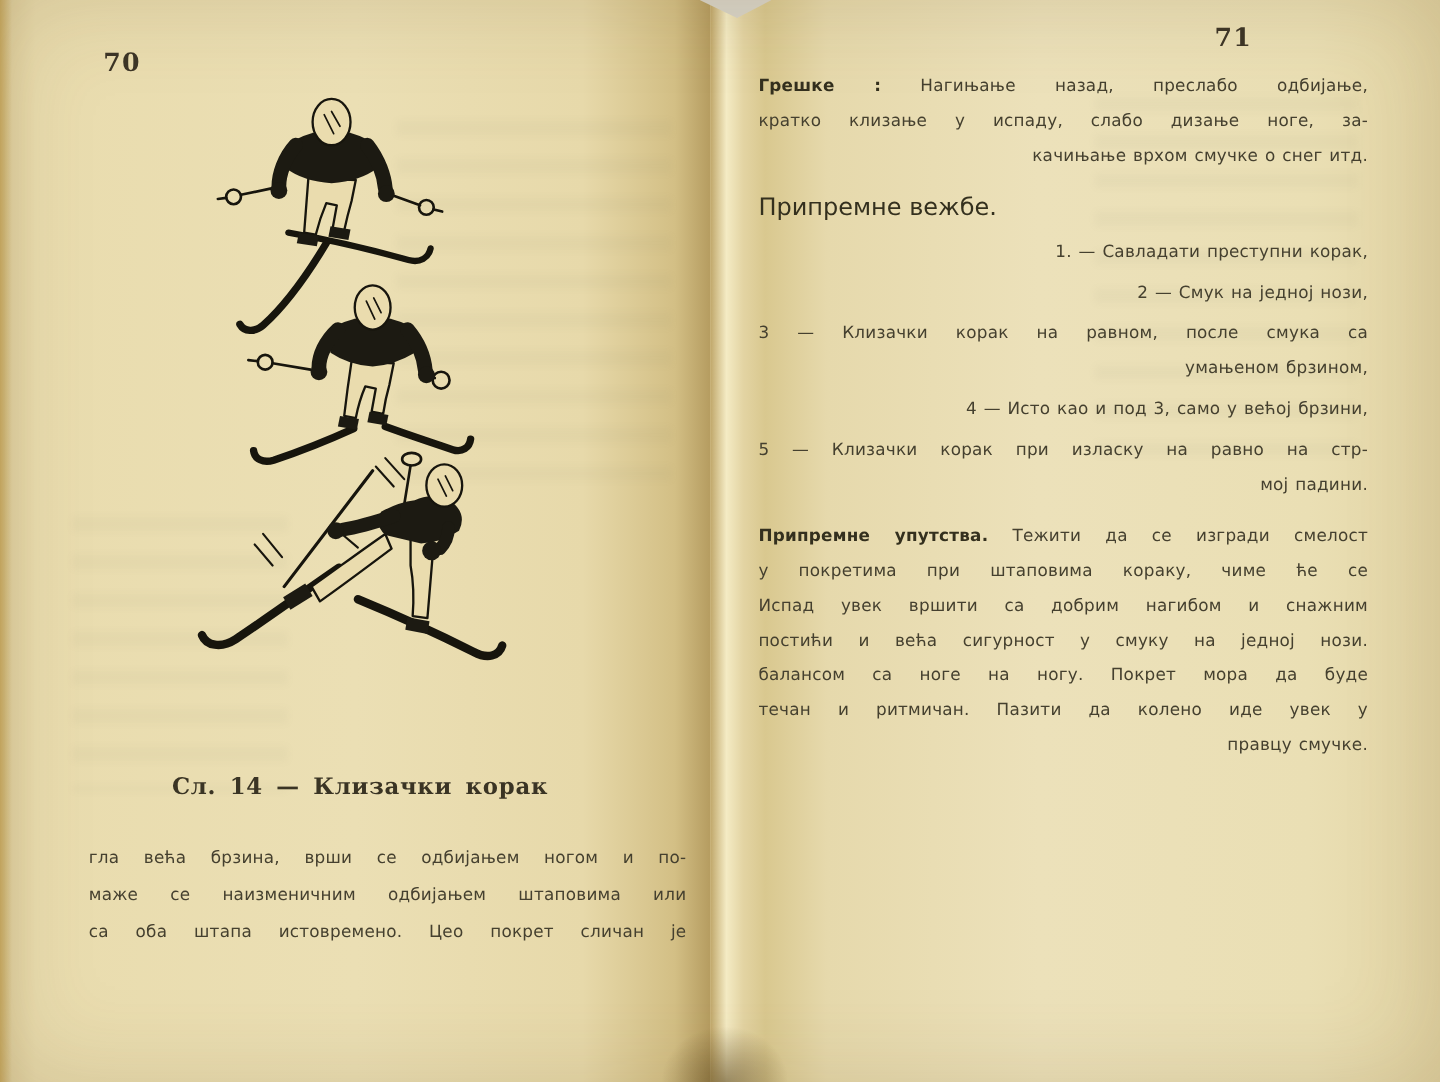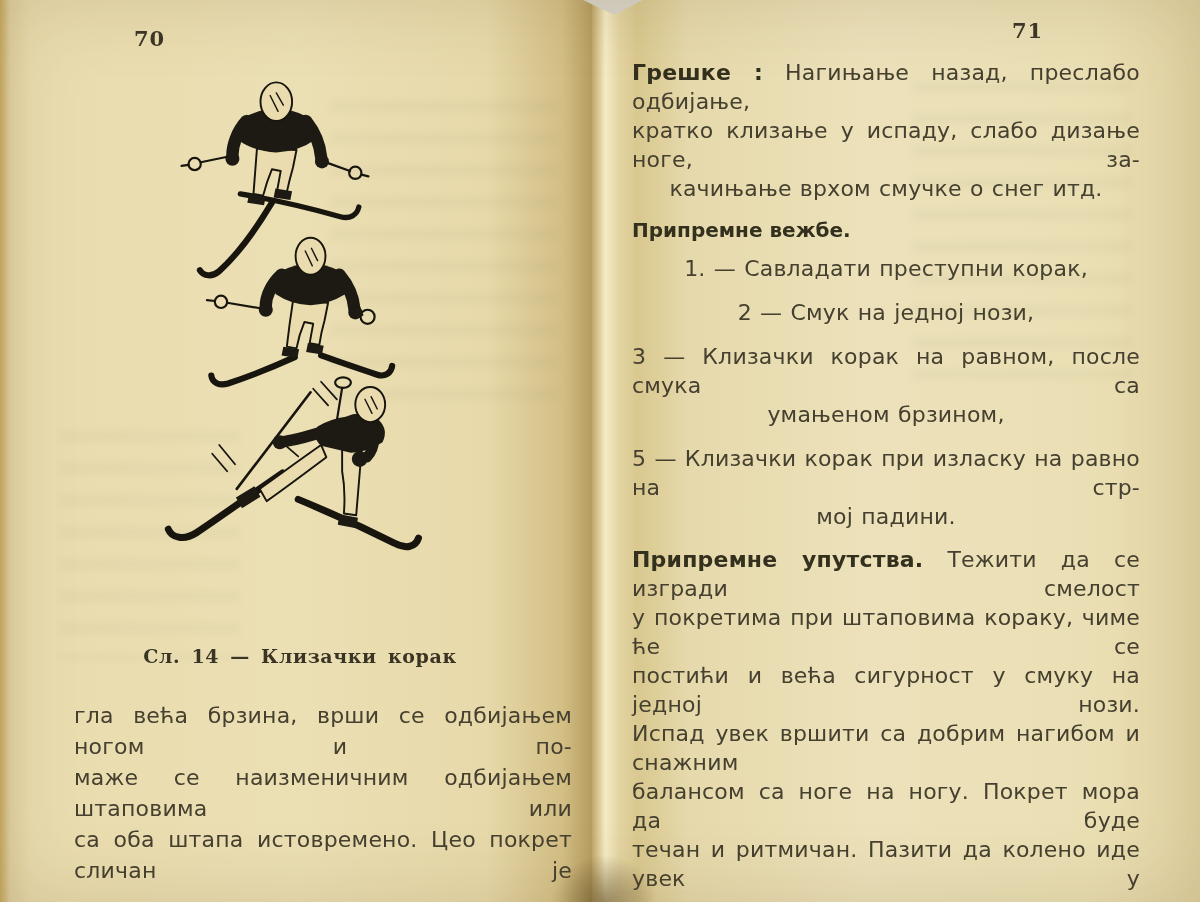--- a/index.html
+++ b/index.html
@@ -22,31 +22,31 @@
   .gutter-notch { position:absolute; left:583px; top:0; width:60px; height:15px;
     background:#d8d4c8; clip-path:polygon(0 0,100% 0,52% 100%); }
   .gutter-bottom { position:absolute; left:552px; top:856px; width:104px; height:46px;
     background:radial-gradient(ellipse at 50% 100%, rgba(88,68,28,.55), rgba(88,68,28,0) 72%); }
   .vignette { position:absolute; inset:0; box-shadow:inset 0 0 80px rgba(104,80,32,.18); pointer-events:none; }
   .ghost { position:absolute; pointer-events:none; opacity:.22; filter:blur(3px);
     background:repeating-linear-gradient(180deg, rgba(128,128,96,.22) 0 13px, rgba(0,0,0,0) 13px 32px); }
 
   .pageno { position:absolute; font-family:"DejaVu Serif", serif; font-weight:bold;
     font-size:21px; color:#3c3527; letter-spacing:1px; }
-  .pageno-left { left:86px; top:26px;margin-left:48px; }
+  .pageno-left { left:86px; top:39px; }
   .pageno-right { left:1012px; top:18px; }
 
   .col { position:absolute; left:632px; top:58px; width:508px; }
-  .line { display:block; font-size:22px; line-height:29px; color:#45402f;
+  .line { display:block; font-size:14px; line-height:29px; color:#45402f;
     letter-spacing:.2px; word-spacing:1px; }
   .jl { text-align:justify; text-align-last:justify; }
-  .ll { text-align:center; }
+  .ll { text-align:right; }
   .lead { font-weight:bold; color:#34301e; }
-  .bheading { font-weight:bold; color:#34301e; font-size:20px; line-height:29px; }
-  .mt13 { margin-top:13px; } .mt9 { margin-top:9px; } .mt5 { margin-top:15px; }
+  .bheading { font-weight:normal; color:#34301e; font-size:20px; line-height:29px; }
+  .mt13 { margin-top:13px; } .mt9 { margin-top:9px; } .mt5 { margin-top:5px; }
   .mt14 { margin-top:14px; }
 
   .figure { position:absolute; left:40px; top:78px; width:520px; height:575px; }
   .caption { position:absolute; left:60px; top:645px; width:480px; text-align:center;
     font-family:"DejaVu Serif", serif; font-weight:bold; font-size:19px;
     letter-spacing:.6px; word-spacing:4px; color:#3a3424; }
   .left-para { position:absolute; left:74px; top:700px; width:498px; }
   .left-para .line { line-height:31px; }
 
   svg .ink { stroke:#17150d; fill:none; stroke-linecap:round; stroke-linejoin:round; }
@@ -164,30 +164,33 @@
       <span class="line ll">1. — Савладати преступни корак,</span>
     </div>
     <div class="mt5">
       <span class="line ll">2 — Смук на једној нози,</span>
     </div>
     <div class="mt5">
       <span class="line jl">3 — Клизачки корак на равном, после смука са</span>
       <span class="line ll">умањеном брзином,</span>
     </div>
     <div class="mt5">
+      <span class="line ll">4 — Исто као и под 3, само у већој брзини,</span>
+    </div>
+    <div class="mt5">
       <span class="line jl">5 — Клизачки корак при изласку на равно на стр-</span>
       <span class="line ll">мој падини.</span>
     </div>
   </div>
 
   <div class="mt14">
     <span class="line jl"><b class="lead">Припремне упутства.</b> <span>Тежити да се изгради смелост</span></span>
     <span class="line jl">у покретима при штаповима кораку, чиме ће се</span>
+    <span class="line jl">Испад увек вршити са добрим нагибом и снажним</span>
     <span class="line jl">постићи и већа сигурност у смуку на једној нози.</span>
-    <span class="line jl">Испад увек вршити са добрим нагибом и снажним</span>
     <span class="line jl">балансом са ноге на ногу. Покрет мора да буде</span>
     <span class="line jl">течан и ритмичан. Пазити да колено иде увек у</span>
     <span class="line ll">правцу смучке.</span>
   </div>
 
 </div>
 
 <div class="left-edge"></div>
 <div class="gutter-notch"></div>
 <div class="gutter-bottom"></div>

